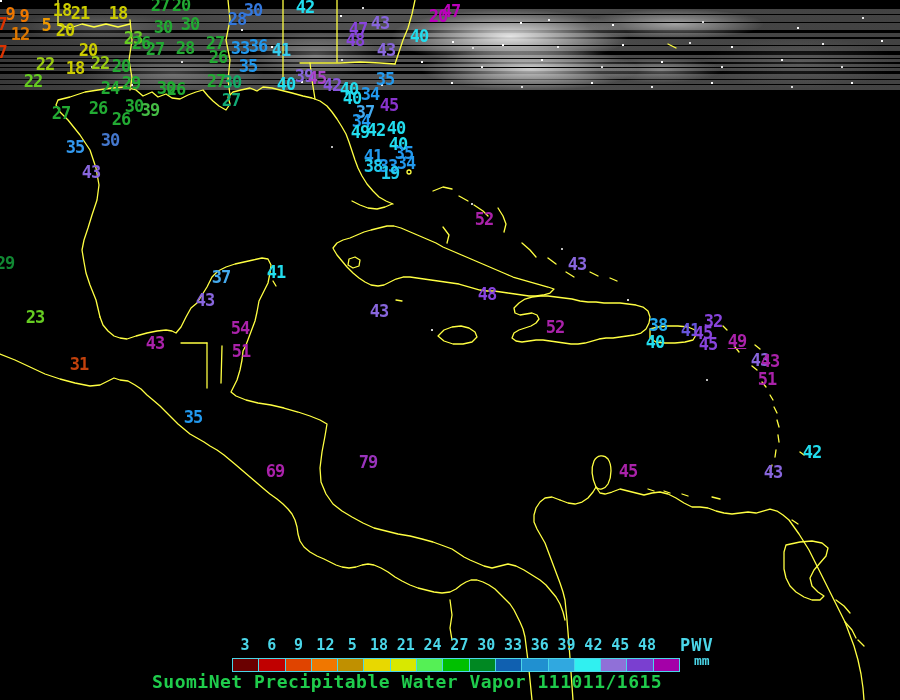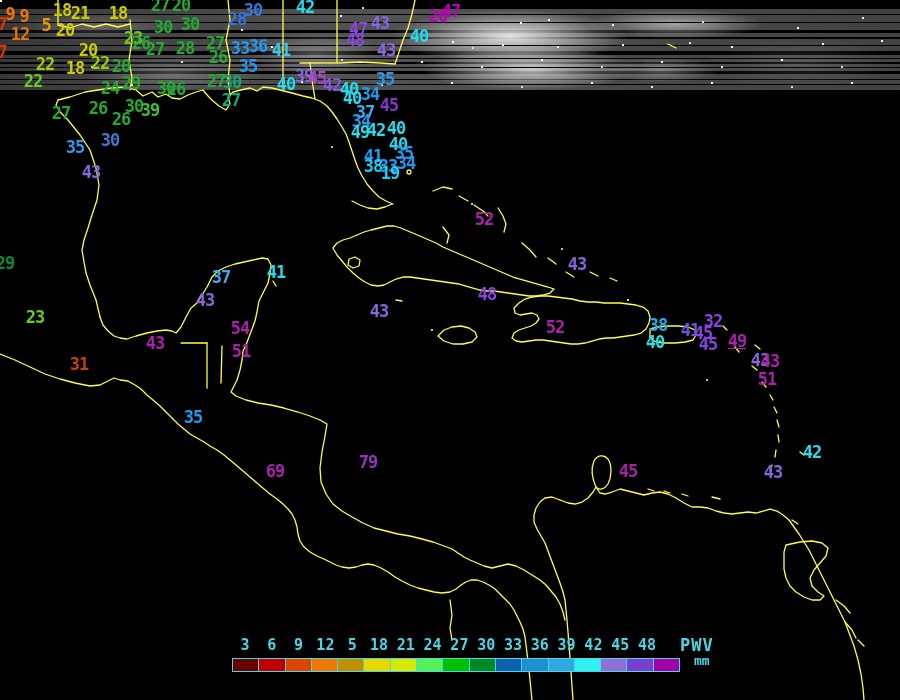--- a/index.html
+++ b/index.html
@@ -292,15 +292,16 @@
         <div class="seg" style="background: rgb(16, 96, 176); border-right-color: rgb(75, 214, 232);"></div>
         <div class="seg" style="background: rgb(32, 144, 208); border-right-color: rgb(75, 214, 232);"></div>
         <div class="seg" style="background: rgb(48, 168, 224); border-right-color: rgb(75, 214, 232);"></div>
         <div class="seg" style="background: rgb(48, 240, 240); border-right-color: rgb(75, 214, 232);"></div>
         <div class="seg" style="background: rgb(144, 112, 216); border-right-color: rgb(75, 214, 232);"></div>
         <div class="seg" style="background: rgb(122, 63, 208); border-right-color: rgb(75, 214, 232);"></div>
         <div class="seg" style="background: rgb(164, 0, 168); border-right-color: rgb(75, 214, 232);"></div>
       </div>
     <div id="pwv-label" style="color: rgb(75, 214, 232);">PWV</div>
     <div id="mm-label" style="color: rgb(75, 214, 232);">mm</div>
+    <div id="title" style="color: rgb(31, 204, 76);">SuomiNet Precipitable Water Vapor 111011/1615</div>
   </div>
 
 </div>
 
 </body></html>

